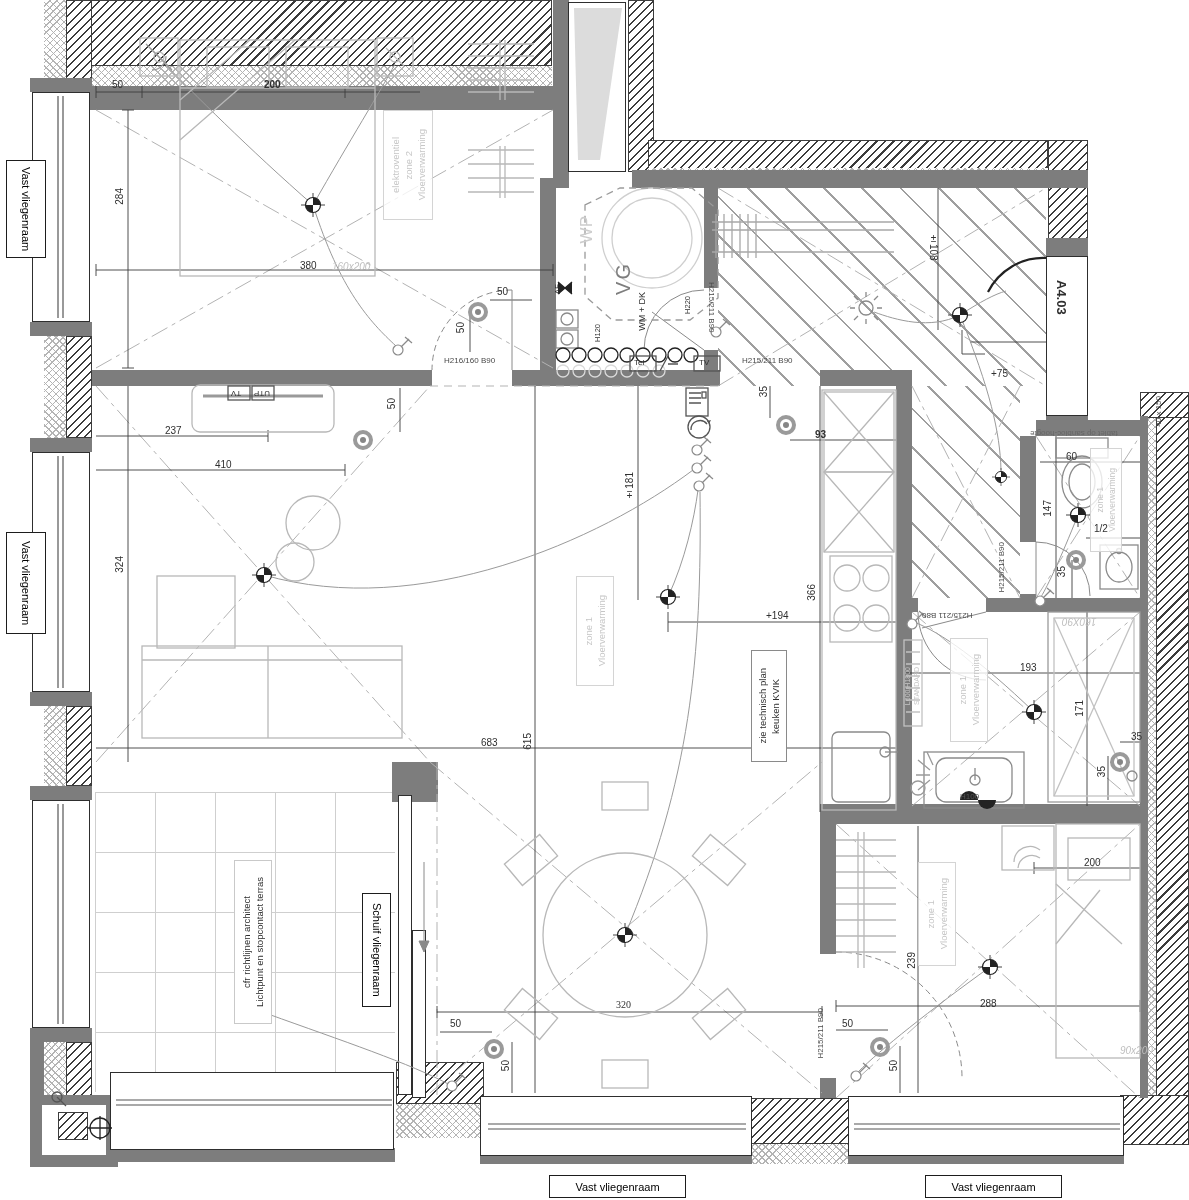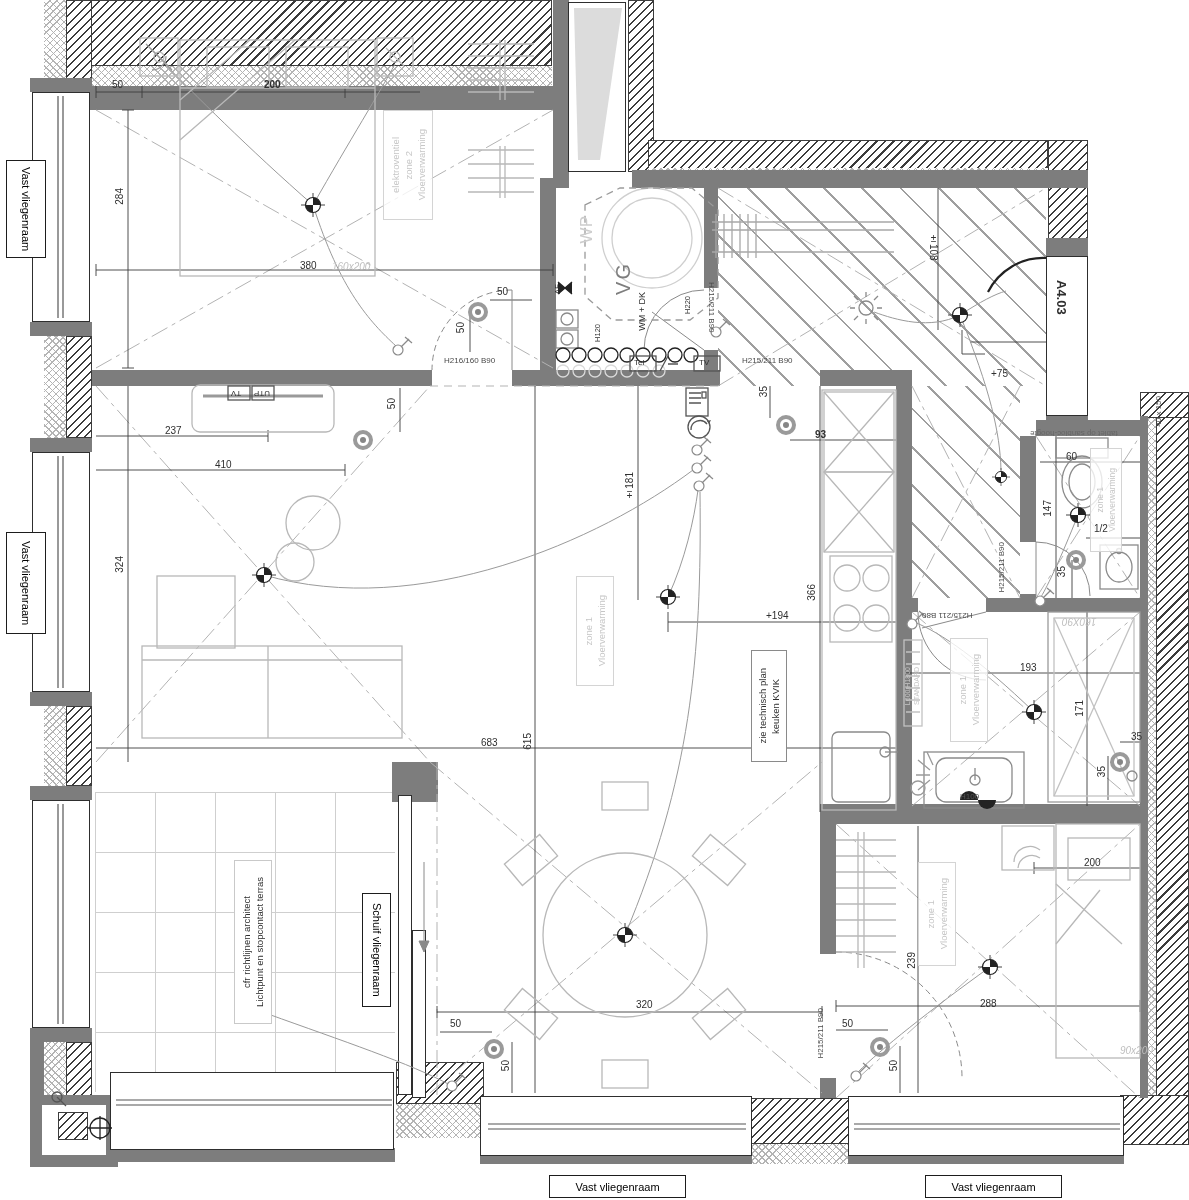--- a/index.html
+++ b/index.html
@@ -498,17 +498,17 @@
   <i class="L vt" style="left:1056px;top:566px;">35</i>
   <i class="L" style="left:1020px;top:662px;">193</i>
   <i class="L vt" style="left:1074px;top:700px;">171</i>
   <i class="L" style="left:1131px;top:731px;">35</i>
   <i class="L vt" style="left:1096px;top:766px;">35</i>
   <i class="L" style="left:1084px;top:857px;">200</i>
   <i class="L vt" style="left:906px;top:952px;">239</i>
   <i class="L" style="left:980px;top:998px;">288</i>
   <i class="L" style="left:842px;top:1018px;">50</i>
   <i class="L vt" style="left:888px;top:1060px;">50</i>
-  <i class="L" style="left:636px;top:999px;">320</i>
+  <i class="L" style="left:616px;top:999px;font-family:Liberation Serif, serif;">320</i>
   <i class="L" style="left:450px;top:1018px;">50</i>
   <i class="L vt" style="left:500px;top:1060px;">50</i>
 
 </div>
 
 </body></html>

